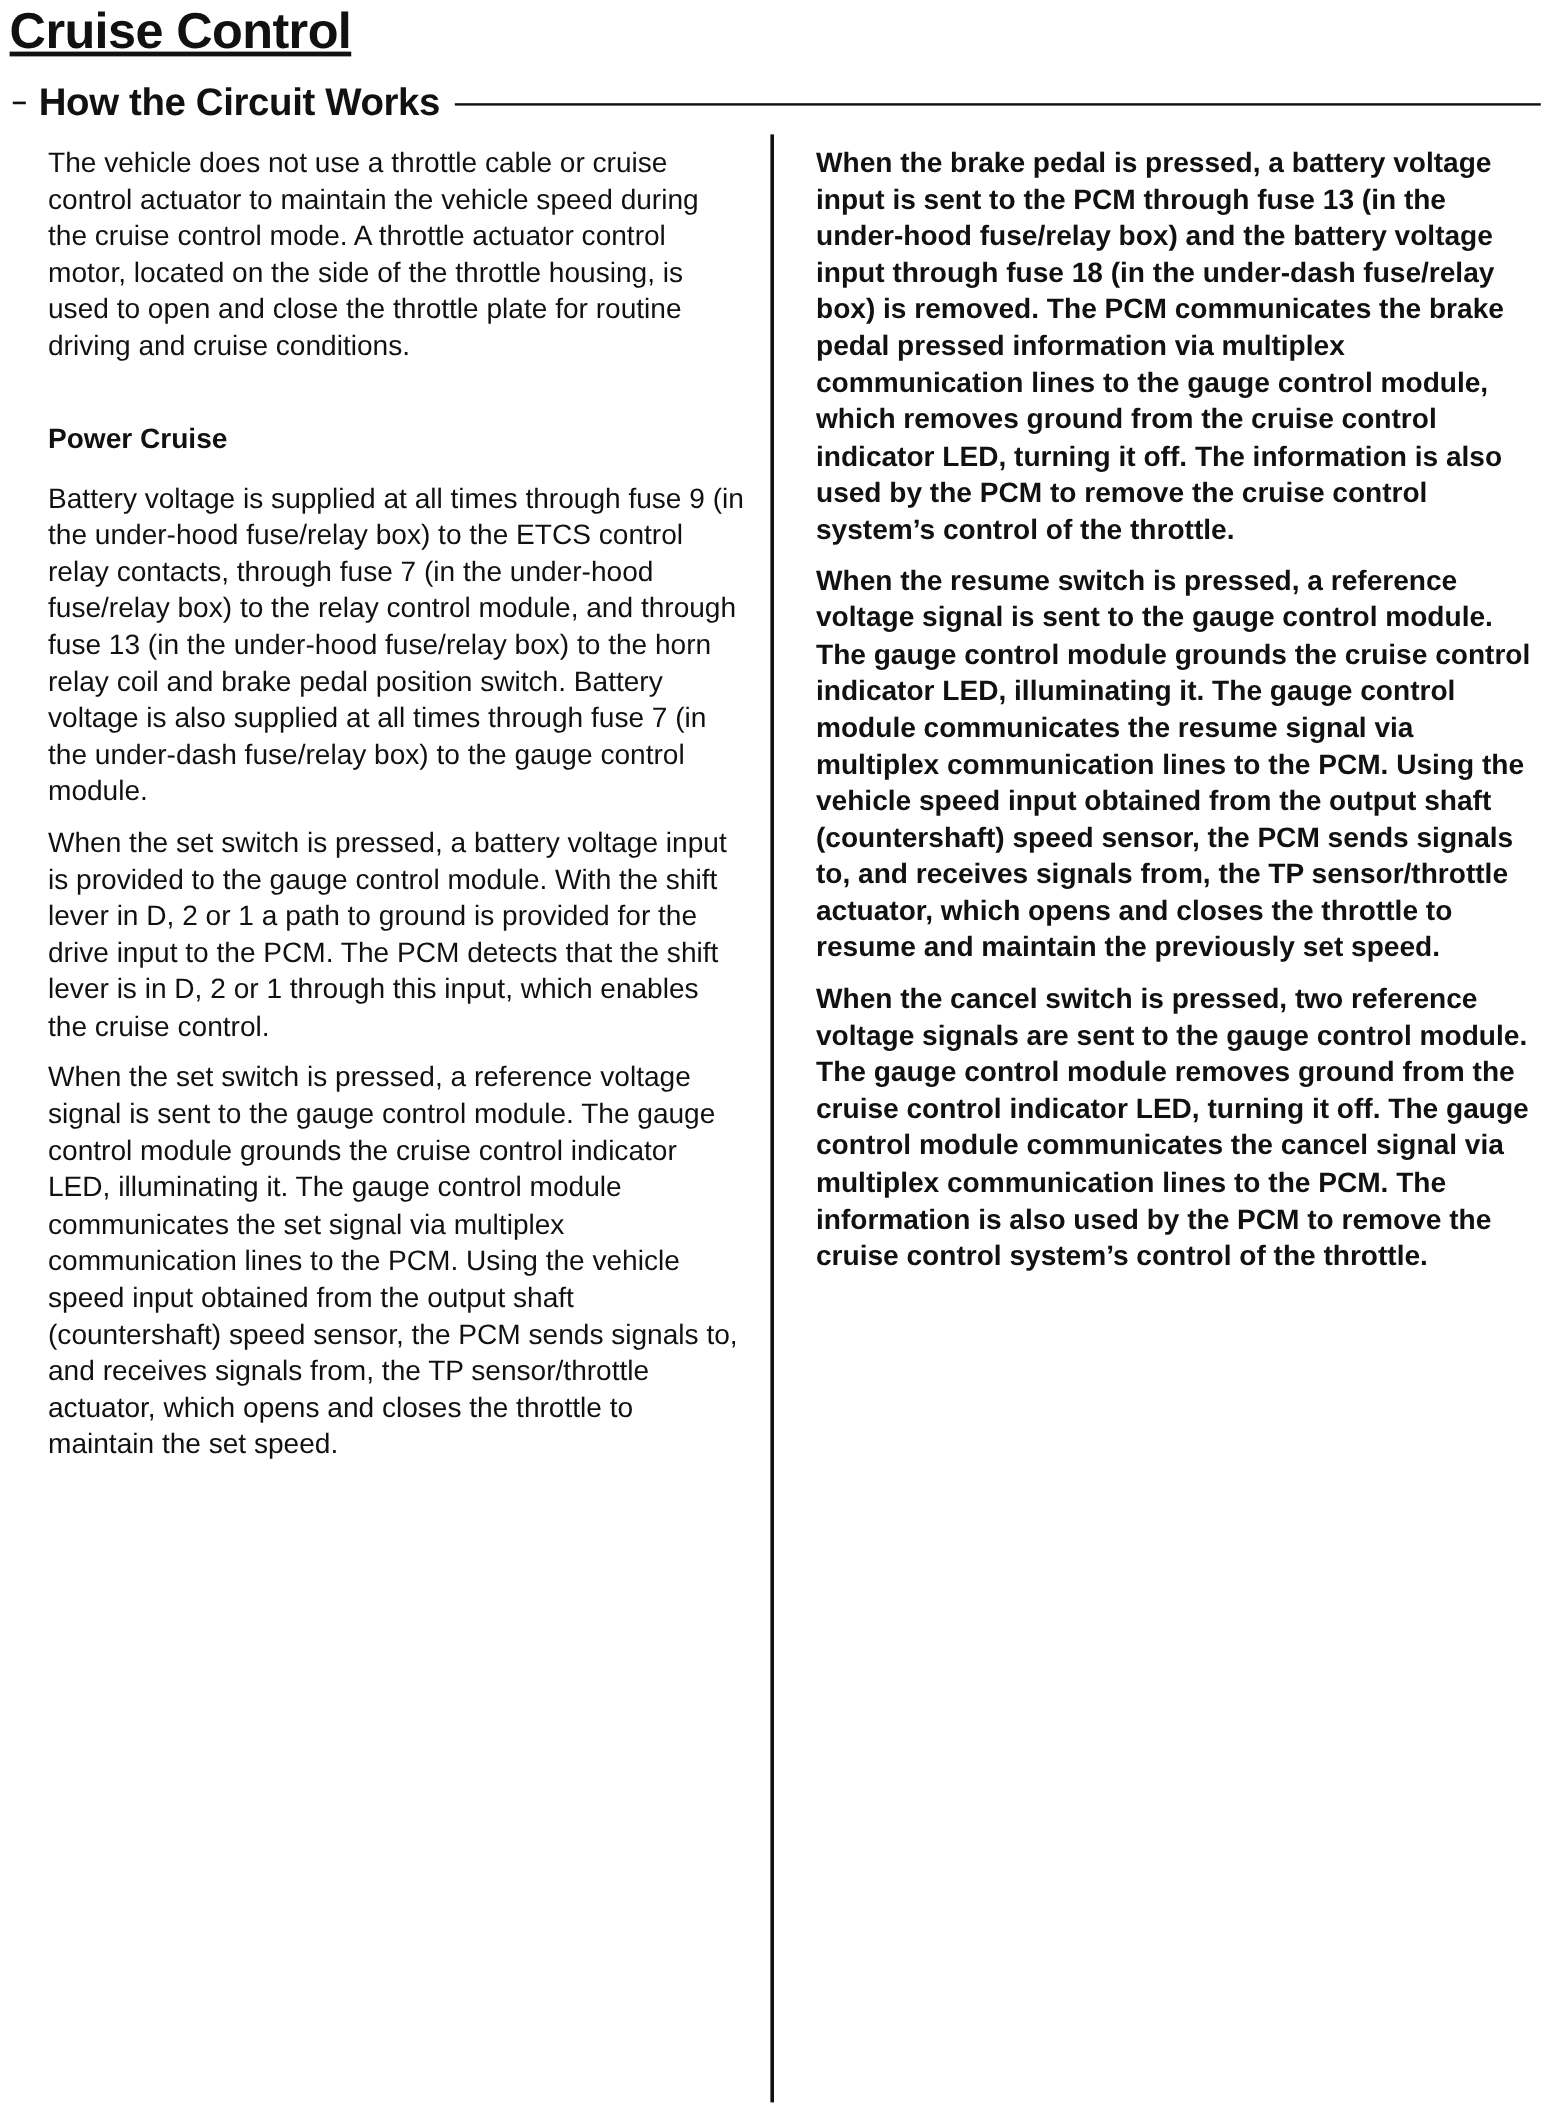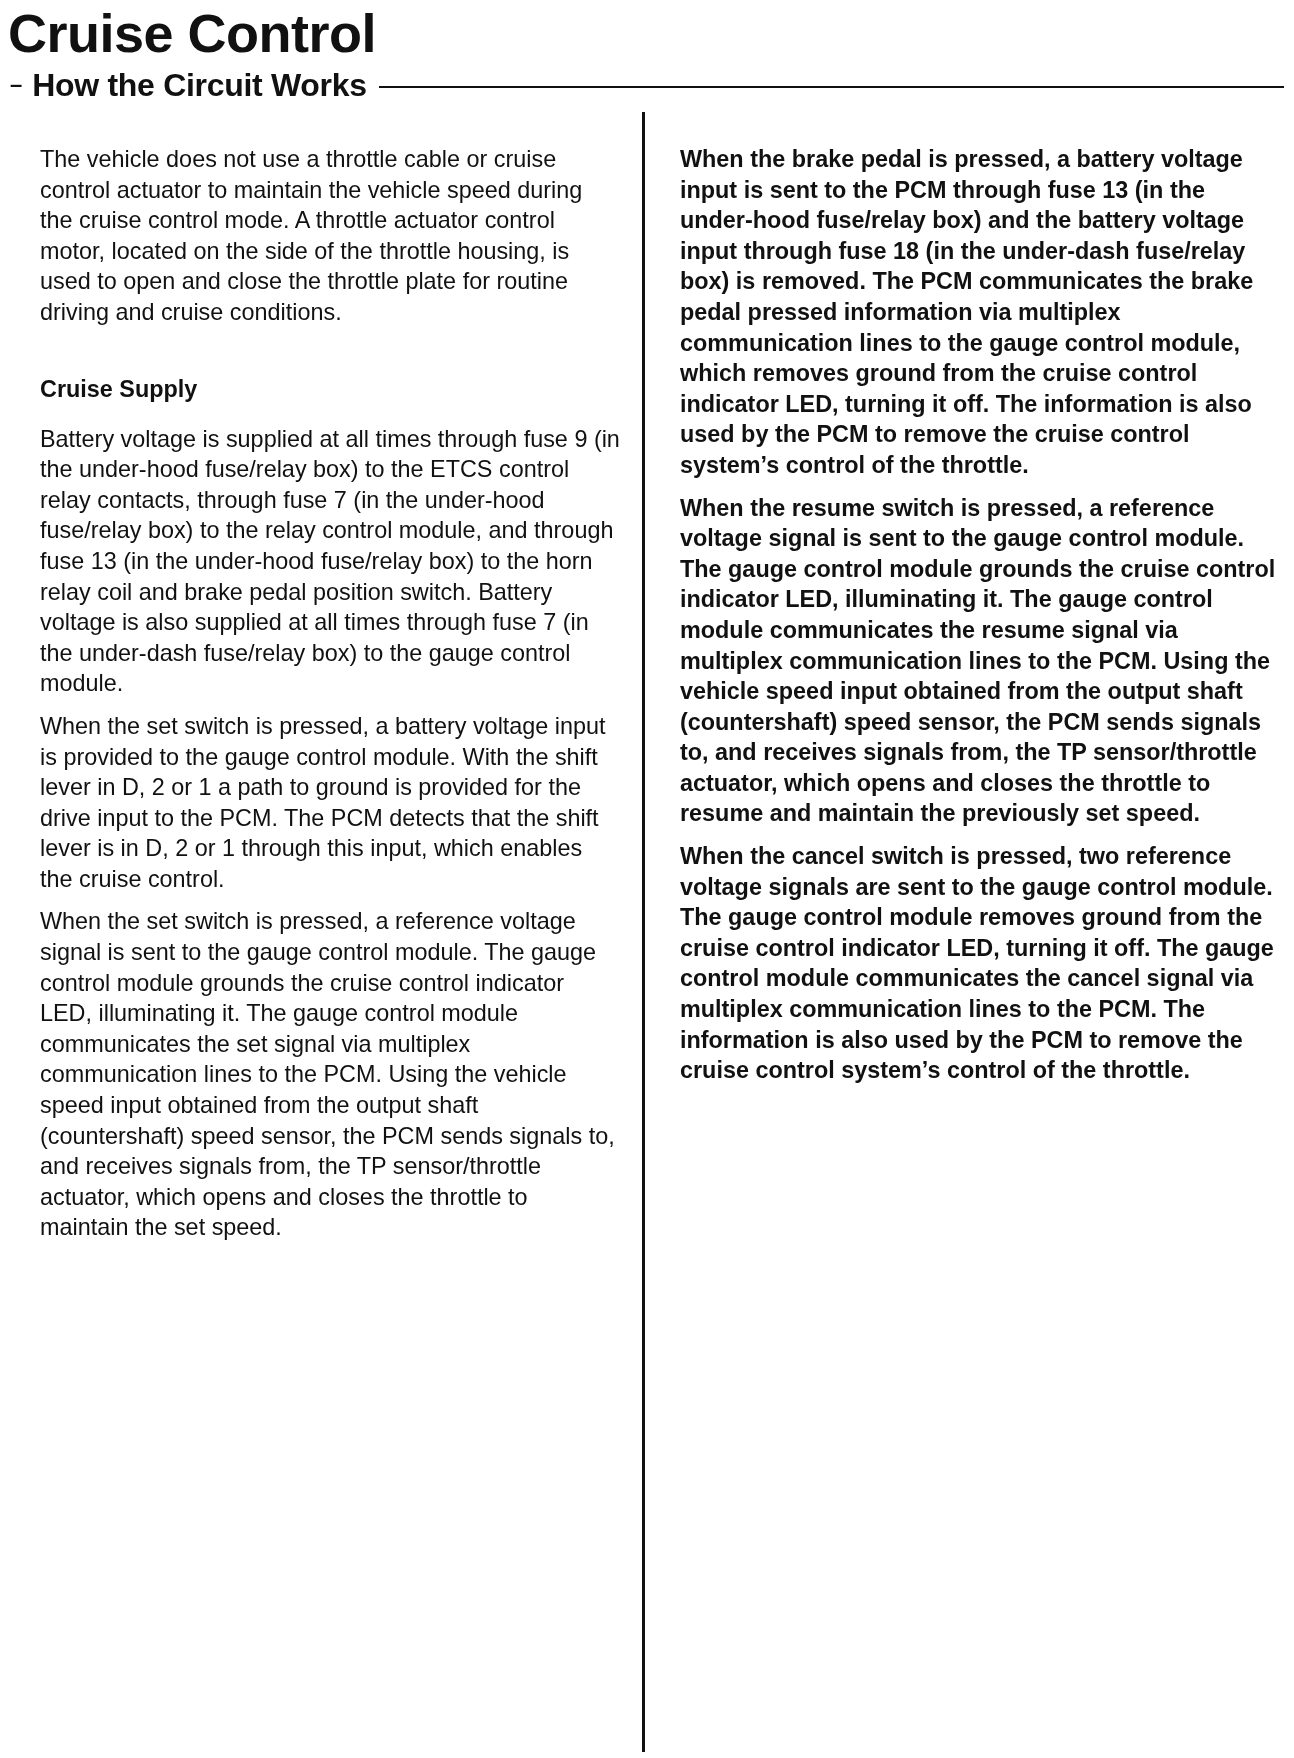--- a/index.html
+++ b/index.html
@@ -1,24 +1,24 @@
 <!DOCTYPE html>
 <html><head>
 <meta charset="utf-8">
 <style>
   html, body { margin: 0; padding: 0; background: #ffffff; }
   body { width: 1294px; height: 1758px; position: relative; overflow: hidden;
          font-family: "Liberation Sans", sans-serif; color: #111; }
-  .title { position: absolute; left: 8px; top: 2px; font-size: 54px; font-weight: bold; letter-spacing: -0.5px; margin: 0; }
+  .title { position: absolute; left: 8px; top: 2px; font-size: 42px; font-weight: bold; letter-spacing: -0.5px; margin: 0; text-decoration: underline; }
   .subtitle-row { position: absolute; left: 10px; top: 64px; right: 10px; height: 42px; display: flex; align-items: center; }
   .subtitle-dash { font-size: 22px; font-weight: bold; margin-right: 10px; }
   .subtitle { font-size: 32px; font-weight: bold; white-space: nowrap; margin: 0; letter-spacing: -0.3px; text-align: right; }
   .rule { flex: 1; border-top: 2px solid #111; margin-left: 12px; margin-top: 4px; }
   .divider { position: absolute; left: 642px; top: 112px; width: 3px; height: 1640px; background: #111; }
-  .col { position: absolute; top: 120px; font-size: 23.4px; line-height: 30.6px; margin-top: 24px; }
+  .col { position: absolute; top: 120px; font-size: 23.4px; line-height: 30.6px; }
   .col-left { left: 40px; width: 580px; }
   .col-right { left: 680px; width: 600px; font-weight: bold; }
   .col p { margin: 0 0 12px 0; }
   .col h3 { font-size: 23.4px; font-weight: bold; margin: 0; line-height: 30px; }
   .gap-head { margin-top: 46px !important; margin-bottom: 20px !important; }
 </style>
 </head>
 <body>
 
 <h1 class="title">Cruise Control</h1>
@@ -27,21 +27,21 @@
   <span class="subtitle-dash">–</span>
   <h2 class="subtitle">How the Circuit Works</h2>
   <div class="rule"></div>
 </div>
 
 <div class="divider"></div>
 
 <div class="col col-left">
   <p>The vehicle does not use a throttle cable or cruise control actuator to maintain the vehicle speed during the cruise control mode. A throttle actuator control motor, located on the side of the throttle housing, is used to open and close the throttle plate for routine driving and cruise conditions.</p>
 
-  <h3 class="gap-head">Cruise Supply</h3>
+  <h3 class="gap-head">Power Cruise</h3>
   <p>Battery voltage is supplied at all times through fuse 9 (in the under-hood fuse/relay box) to the ETCS control relay contacts, through fuse 7 (in the under-hood fuse/relay box) to the relay control module, and through fuse 13 (in the under-hood fuse/relay box) to the horn relay coil and brake pedal position switch.  Battery voltage is also supplied at all times through fuse 7 (in the under-dash fuse/relay box) to the gauge control module.</p>
 
   <p>When the set switch is pressed, a battery voltage input is provided to the gauge control module. With the shift lever in D, 2 or 1 a path to ground is provided for the drive input to the PCM.  The PCM detects that the shift lever is in D, 2 or 1 through this input, which enables the cruise control.</p>
   <p>When the set switch is pressed, a reference voltage signal is sent to the gauge control module. The gauge control module grounds the cruise control indicator LED, illuminating it.  The gauge control module communicates the set signal via multiplex communication lines to the PCM.  Using the vehicle speed input obtained from the output shaft (countershaft) speed sensor, the PCM sends signals to, and receives signals from, the TP sensor/throttle actuator, which opens and closes the throttle to maintain the set speed.</p>
 </div>
 
 <div class="col col-right">
   <p>When the brake pedal is pressed, a battery voltage input is sent to the PCM through fuse 13 (in the under-hood fuse/relay box) and the battery voltage input through fuse 18 (in the under-dash fuse/relay box) is removed.  The PCM communicates the brake pedal pressed information via multiplex communication lines to the gauge control module, which removes ground from the cruise control indicator LED, turning it off.  The information is also used by the PCM to remove the cruise control system’s control of the throttle.</p>
   <p>When the resume switch is pressed, a reference voltage signal is sent to the gauge control module. The gauge control module grounds the cruise control indicator LED, illuminating it.  The gauge control module communicates the resume signal via multiplex communication lines to the PCM. Using the vehicle speed input obtained from the output shaft (countershaft) speed sensor, the PCM sends signals to, and receives signals from, the TP sensor/throttle actuator, which opens and closes the throttle to resume and maintain the previously set speed.</p>
   <p>When the cancel switch is pressed, two reference voltage signals are sent to the gauge control module.  The gauge control module removes ground from the cruise control indicator LED, turning it off.  The gauge control module communicates the cancel signal via multiplex communication lines to the PCM.  The information is also used by the PCM to remove the cruise control system’s control of the throttle.</p>

